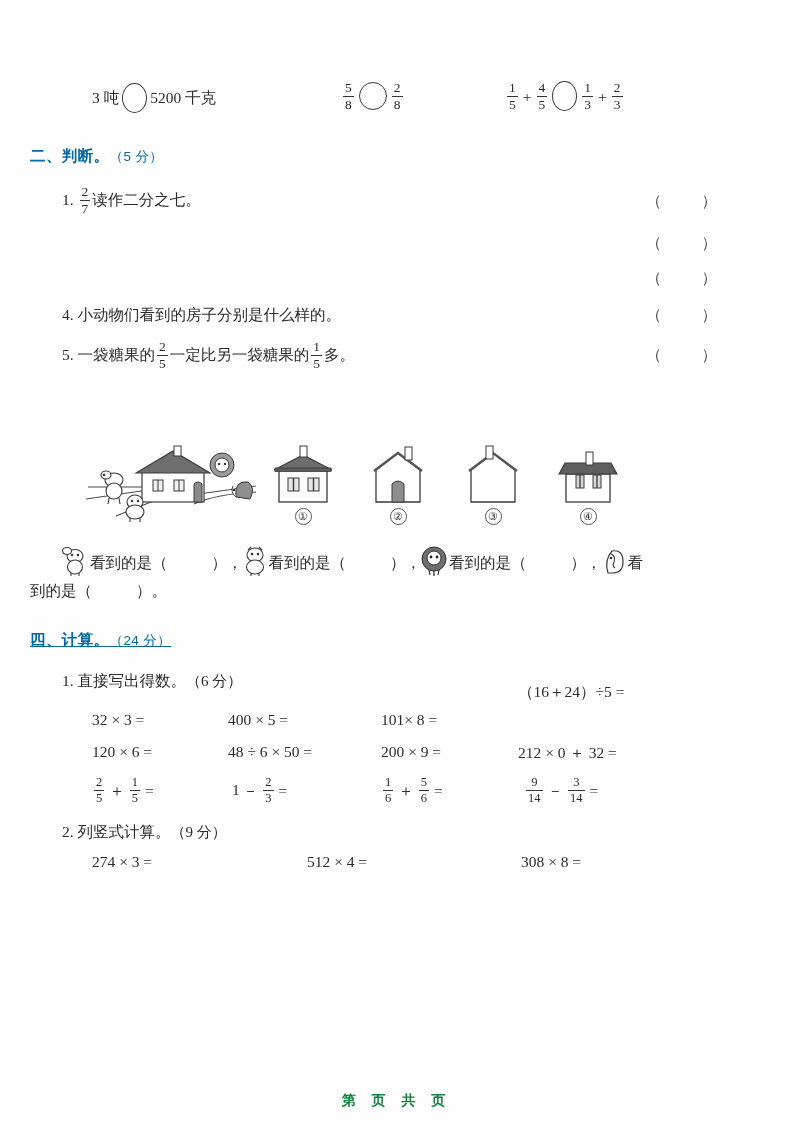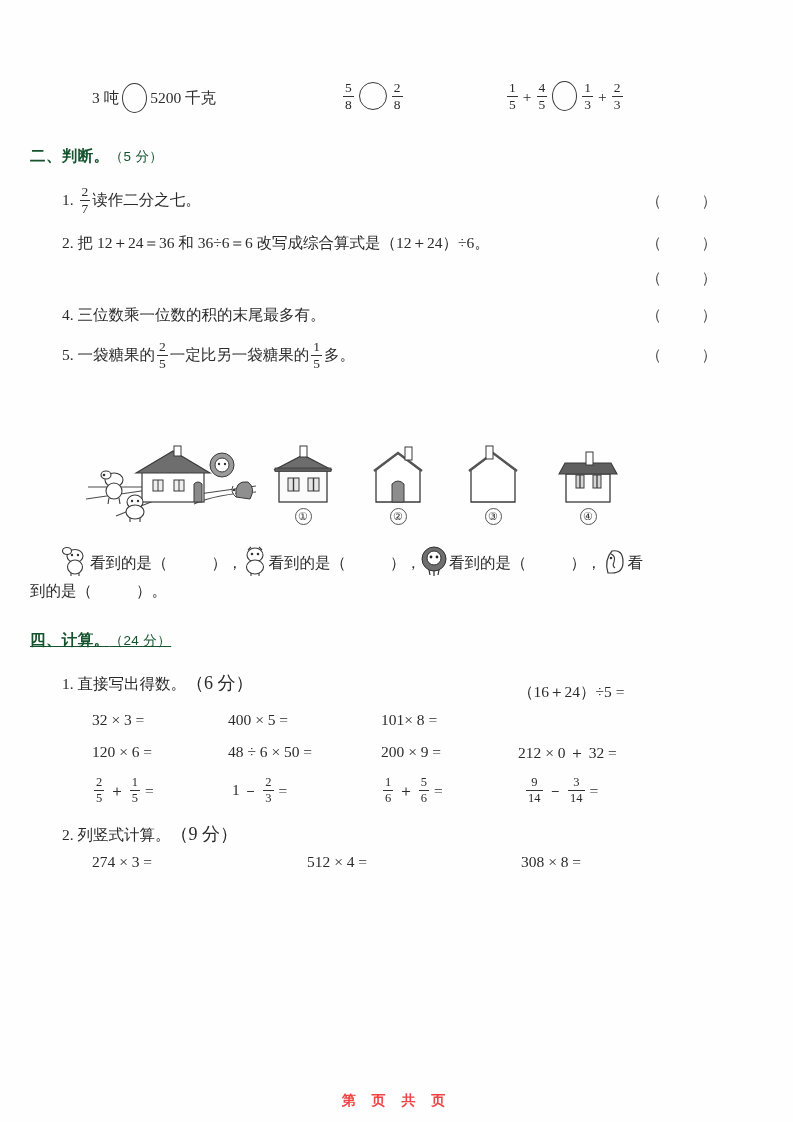--- a/index.html
+++ b/index.html
@@ -18,25 +18,25 @@
     position: absolute; inset: 0;
     background: #fefefe;
   }
 
   
   .ln { position: absolute; white-space: nowrap; font-size: 15.5px; line-height: 1; }
   .sec-head {
     position: absolute; white-space: nowrap;
     font-family: "Liberation Sans", "DejaVu Sans", sans-serif;
     font-weight: bold; font-size: 15.5px; letter-spacing: .4px;
-    color: #14532d;
+    color: #0369a1;
   }
   .sec-head .score { font-weight: normal; font-size: 13.5px; }
   .subq { position: absolute; white-space: nowrap; font-size: 15.5px; }
-  .subq .score { font-size: 18px; }
+  .subq .score { font-size: 15px; }
   .bracket { position: absolute; font-size: 15.5px; color: #4a4a4a; letter-spacing: 2px; }
 
   
   .frac {
     display: inline-flex; flex-direction: column;
     align-items: center; justify-content: center;
     vertical-align: middle;
     margin: 0 2px;
     position: relative; top: -1px;
     line-height: 1;
@@ -76,21 +76,21 @@
 
   
   .calc { position: absolute; white-space: nowrap; font-size: 15.5px; }
 
   
   .footer {
     position: absolute; left: 0; right: 0;
     text-align: center;
     font-family: "Liberation Sans", "DejaVu Sans", sans-serif;
     font-weight: bold; font-size: 14px; letter-spacing: 6px;
-    color: #ef4444;
+    color: #15803d;
   }
 </style>
 </head>
 <body>
 
 <div class="page">
 
   <div class="ln" style="left:92px; top:84px;">
     <span>3 吨</span><span class="ocirc"></span><span>5200 千克</span>
   </div>
@@ -129,35 +129,31 @@
     <span>1.</span>
     <span class="frac">
       <span class="num">2</span>
       <span class="den">7</span>
     </span><span>读作二分之七。</span>
   </div>
   <div class="bracket" style="left:646px; top:191px;">
     <span>（</span><span style="display:inline-block;width:38px;"></span><span>）</span>
   </div>
 
-  <div class="subq" style="left:62px; top:233px;">
-    <span>2.</span>
-    <span>把 12＋24＝36 和 36÷6＝6 改写成综合算式是（12＋24）÷6。</span>
-  </div>
   <div class="bracket" style="left:646px; top:233px;">
     <span>（</span><span style="display:inline-block;width:38px;"></span><span>）</span>
   </div>
 
   <div class="bracket" style="left:646px; top:268px;">
     <span>（</span><span style="display:inline-block;width:38px;"></span><span>）</span>
   </div>
 
   <div class="subq" style="left:62px; top:305px;">
     <span>4.</span>
-    <span>三位数乘一位数的积的末尾最多有。</span>
+    <span>小动物们看到的房子分别是什么样的。</span>
   </div>
   <div class="bracket" style="left:646px; top:305px;">
     <span>（</span><span style="display:inline-block;width:38px;"></span><span>）</span>
   </div>
 
   <div class="subq" style="left:62px; top:341px;">
     <span>5.</span>
     <span>一袋糖果的</span><span class="frac">
       <span class="num">2</span>
       <span class="den">5</span>

